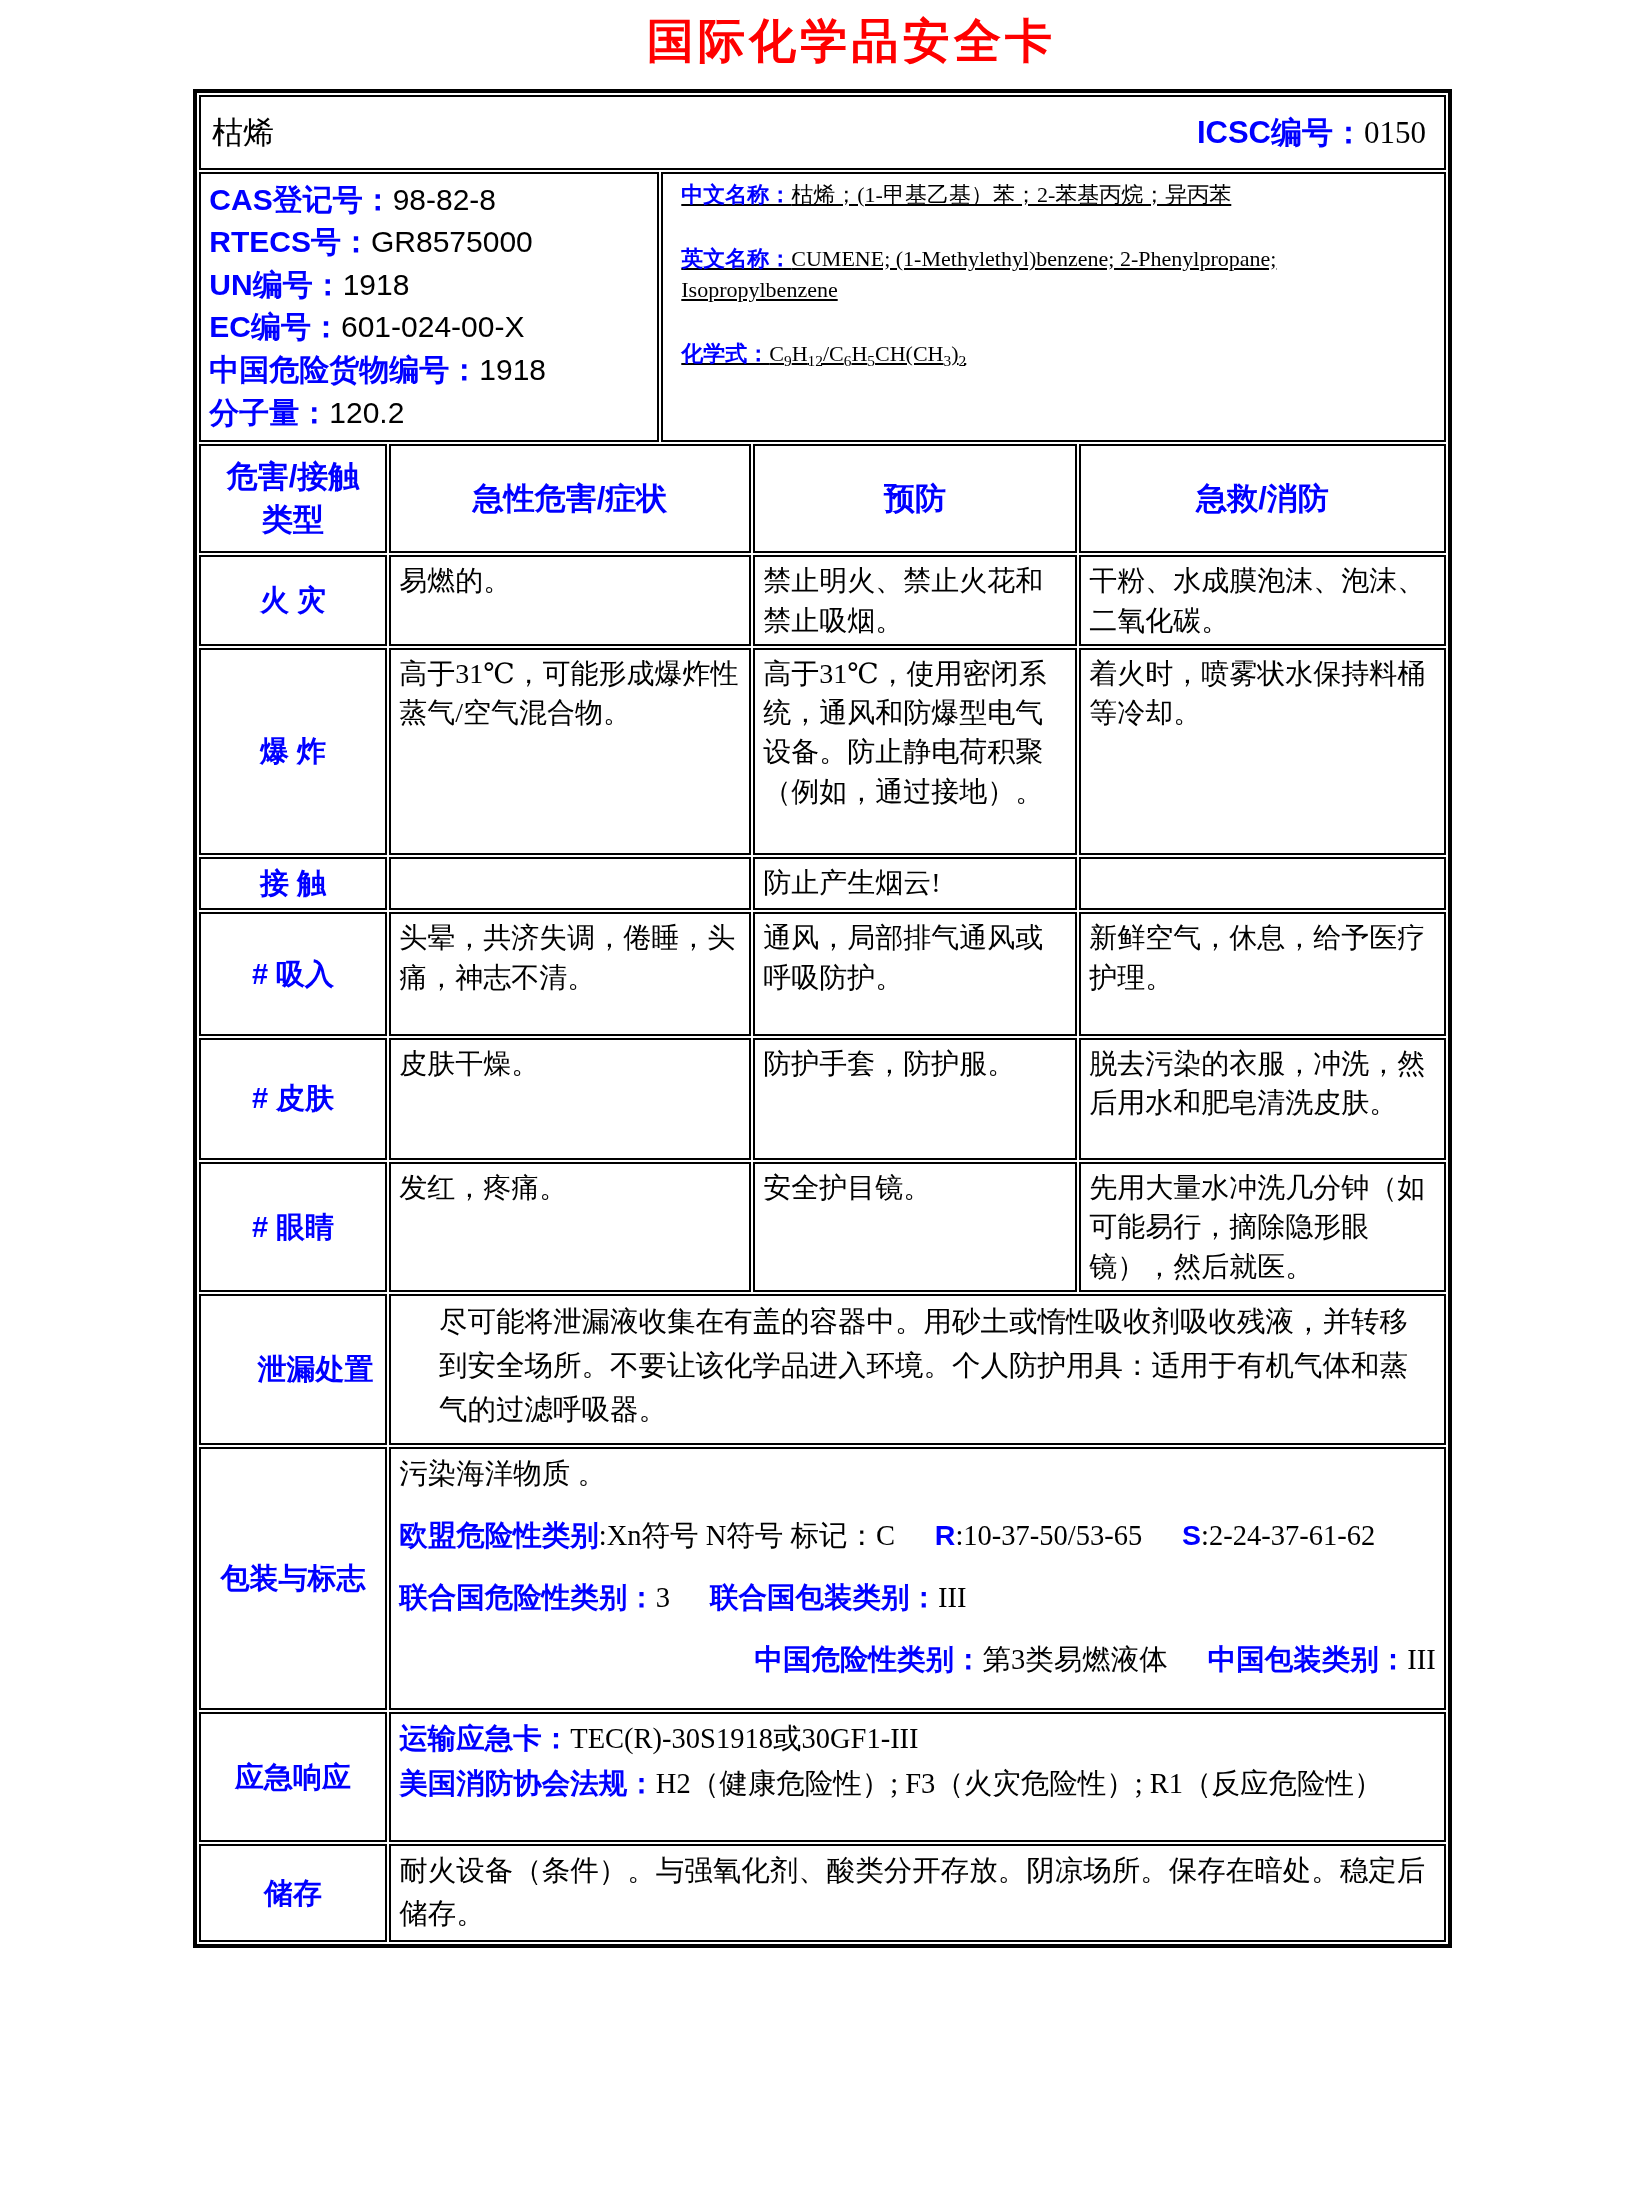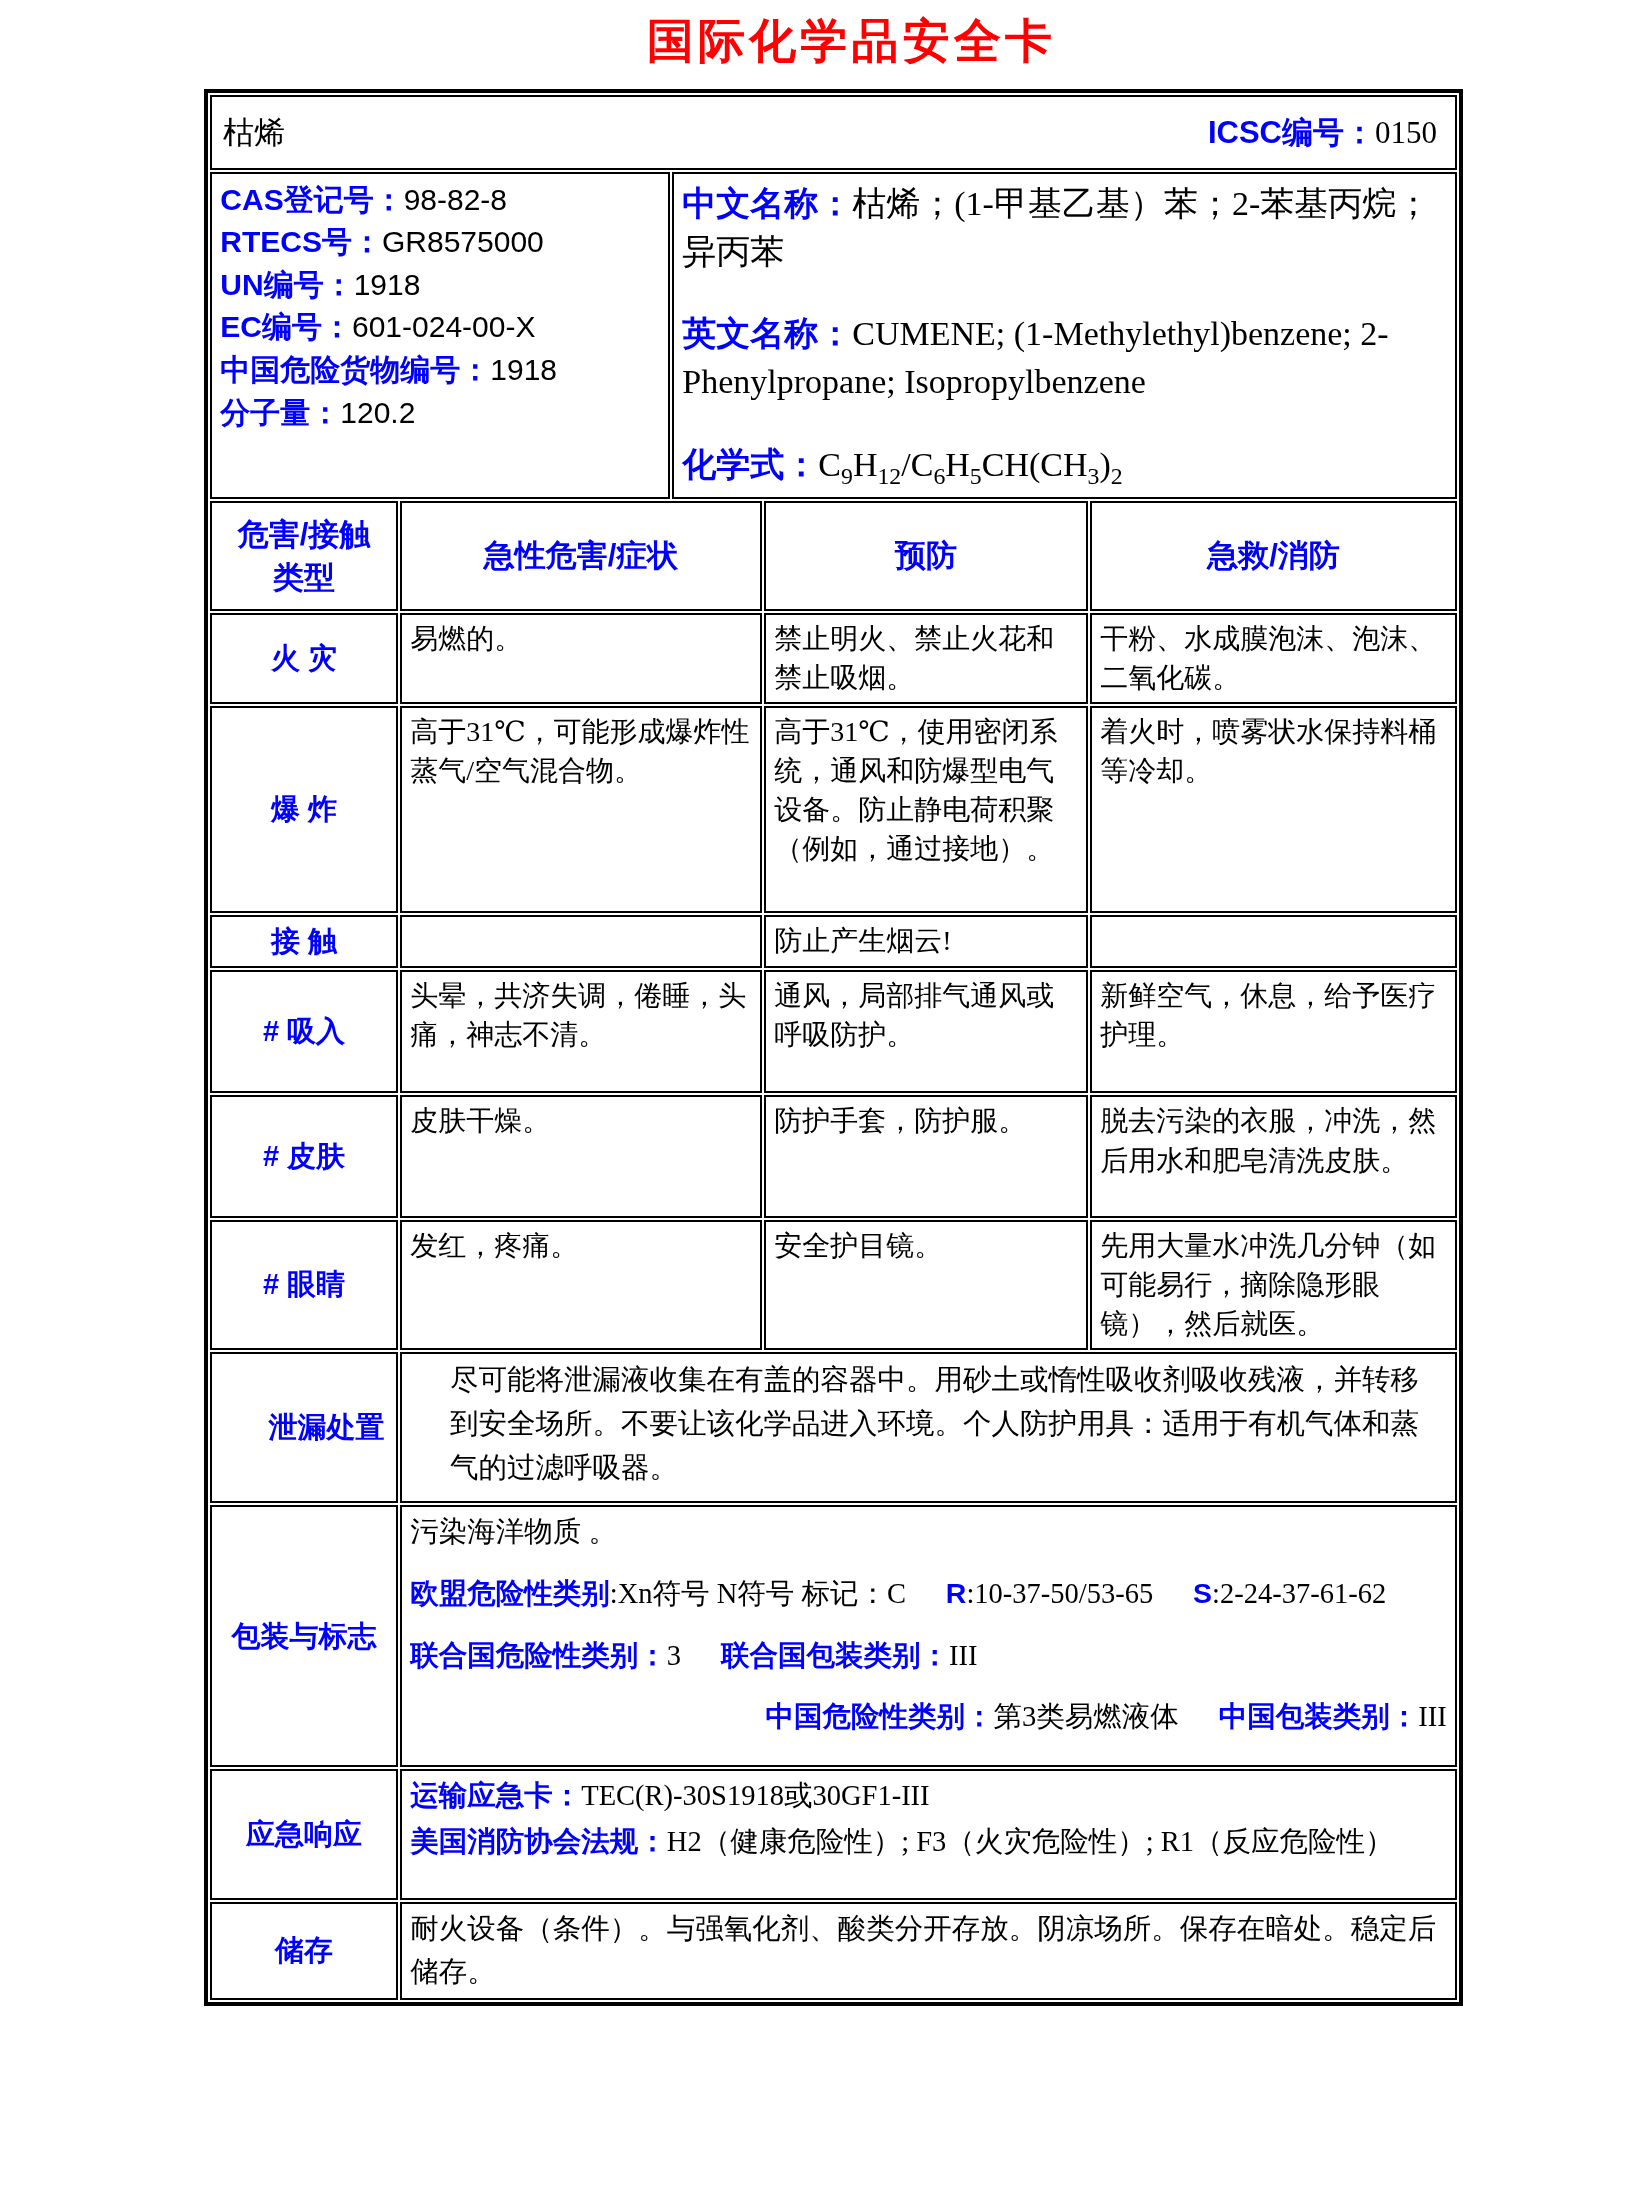--- a/index.html
+++ b/index.html
@@ -7,21 +7,21 @@
     width:1647px;height:2205px;position:relative;background:#ffffff;
     font-family:"Liberation Serif","DejaVu Serif",serif;color:#000;
   }
   .page-title{
     position:absolute;top:9.7px;left:0;width:100%;text-align:center;
     color:#ff0000;font-weight:bold;font-size:47px;letter-spacing:4.2px;
     font-family:"Liberation Serif","DejaVu Serif",serif;
     padding-left:28px;
   }
   table.card{
-    position:absolute;left:204px;top:89px;width:1259px;
+    position:absolute;left:193px;top:89px;width:1259px;
     border:4.9px solid #000;border-spacing:2.8px;border-collapse:separate;
     table-layout:fixed;background:#fff;
   }
   td{border:2.1px solid #000;background:#fff;vertical-align:top;
      padding:4.2px 8.3px;font-size:28px;line-height:1.4;}
   
   .blue{color:#0000ff;font-weight:bold;font-family:"Liberation Sans","DejaVu Sans",sans-serif;}
   td.lbl-cell{
     vertical-align:middle;text-align:center;color:#0000ff;font-weight:bold;
     font-family:"Liberation Sans","DejaVu Sans",sans-serif;font-size:29px;padding:4.2px 2.8px;
@@ -43,21 +43,21 @@
   tr.h-ingest td{height:77px;}
   tr.h-spill td{height:139px;padding-left:48px;}
   tr.h-pack td{height:250px;}
   tr.h-emerg td{height:118px;}
   tr.h-storage td{height:77px;}
 
   .titlebar{display:flex;justify-content:space-between;align-items:center;height:100%;
             font-size:31px;padding:0 9.7px 0 2.8px;}
   .kv{font-size:30px;line-height:1.42;}
   .kv .val{color:#000;font-weight:normal;font-family:Liberation Sans, sans-serif;}
-  .names-block{margin:0 0 33px 0;font-size:34px;line-height:1.42;}
+  .names-block{margin:0 0 33px 10px;font-size:22px;line-height:1.42;text-decoration:underline;}
   .names-block:last-child{margin-bottom:0;}
   sub{font-size:70%;}
   .gap-left{margin-left:1.4em;}
   .pack-line{margin:0 0 18px 0;font-size:28.5px;line-height:1.5;}
   .pack-line:last-child{margin-bottom:0;text-align:right;}
   .emerg-line{margin:0 0 4.2px 0;font-size:28.5px;line-height:1.45;}
 </style>
 </head>
 <body>
 

